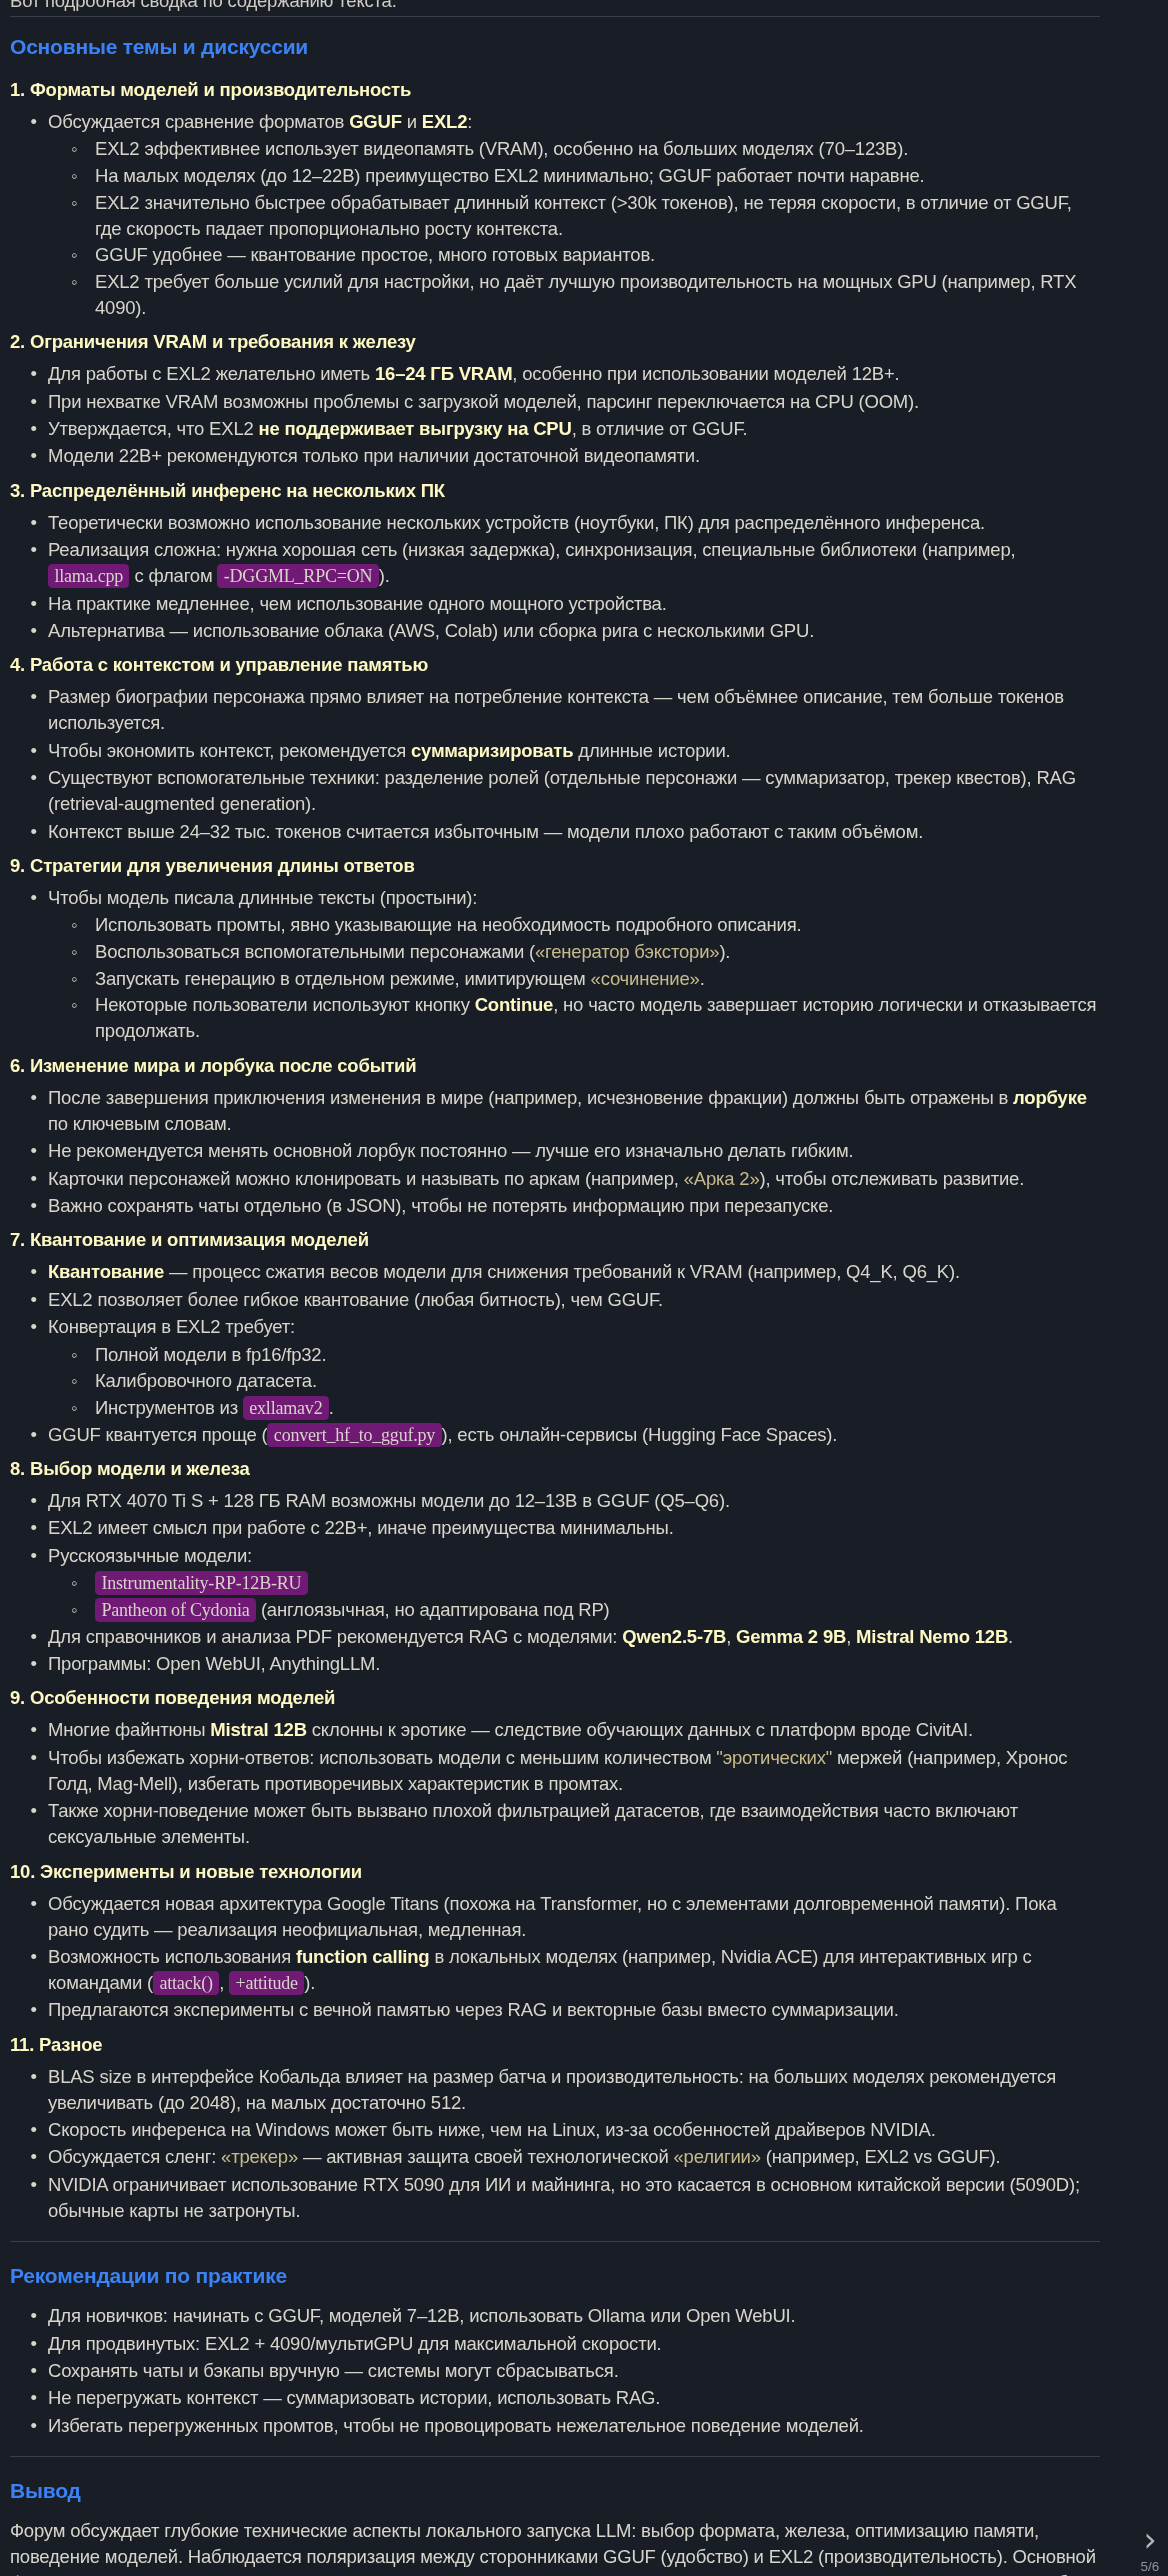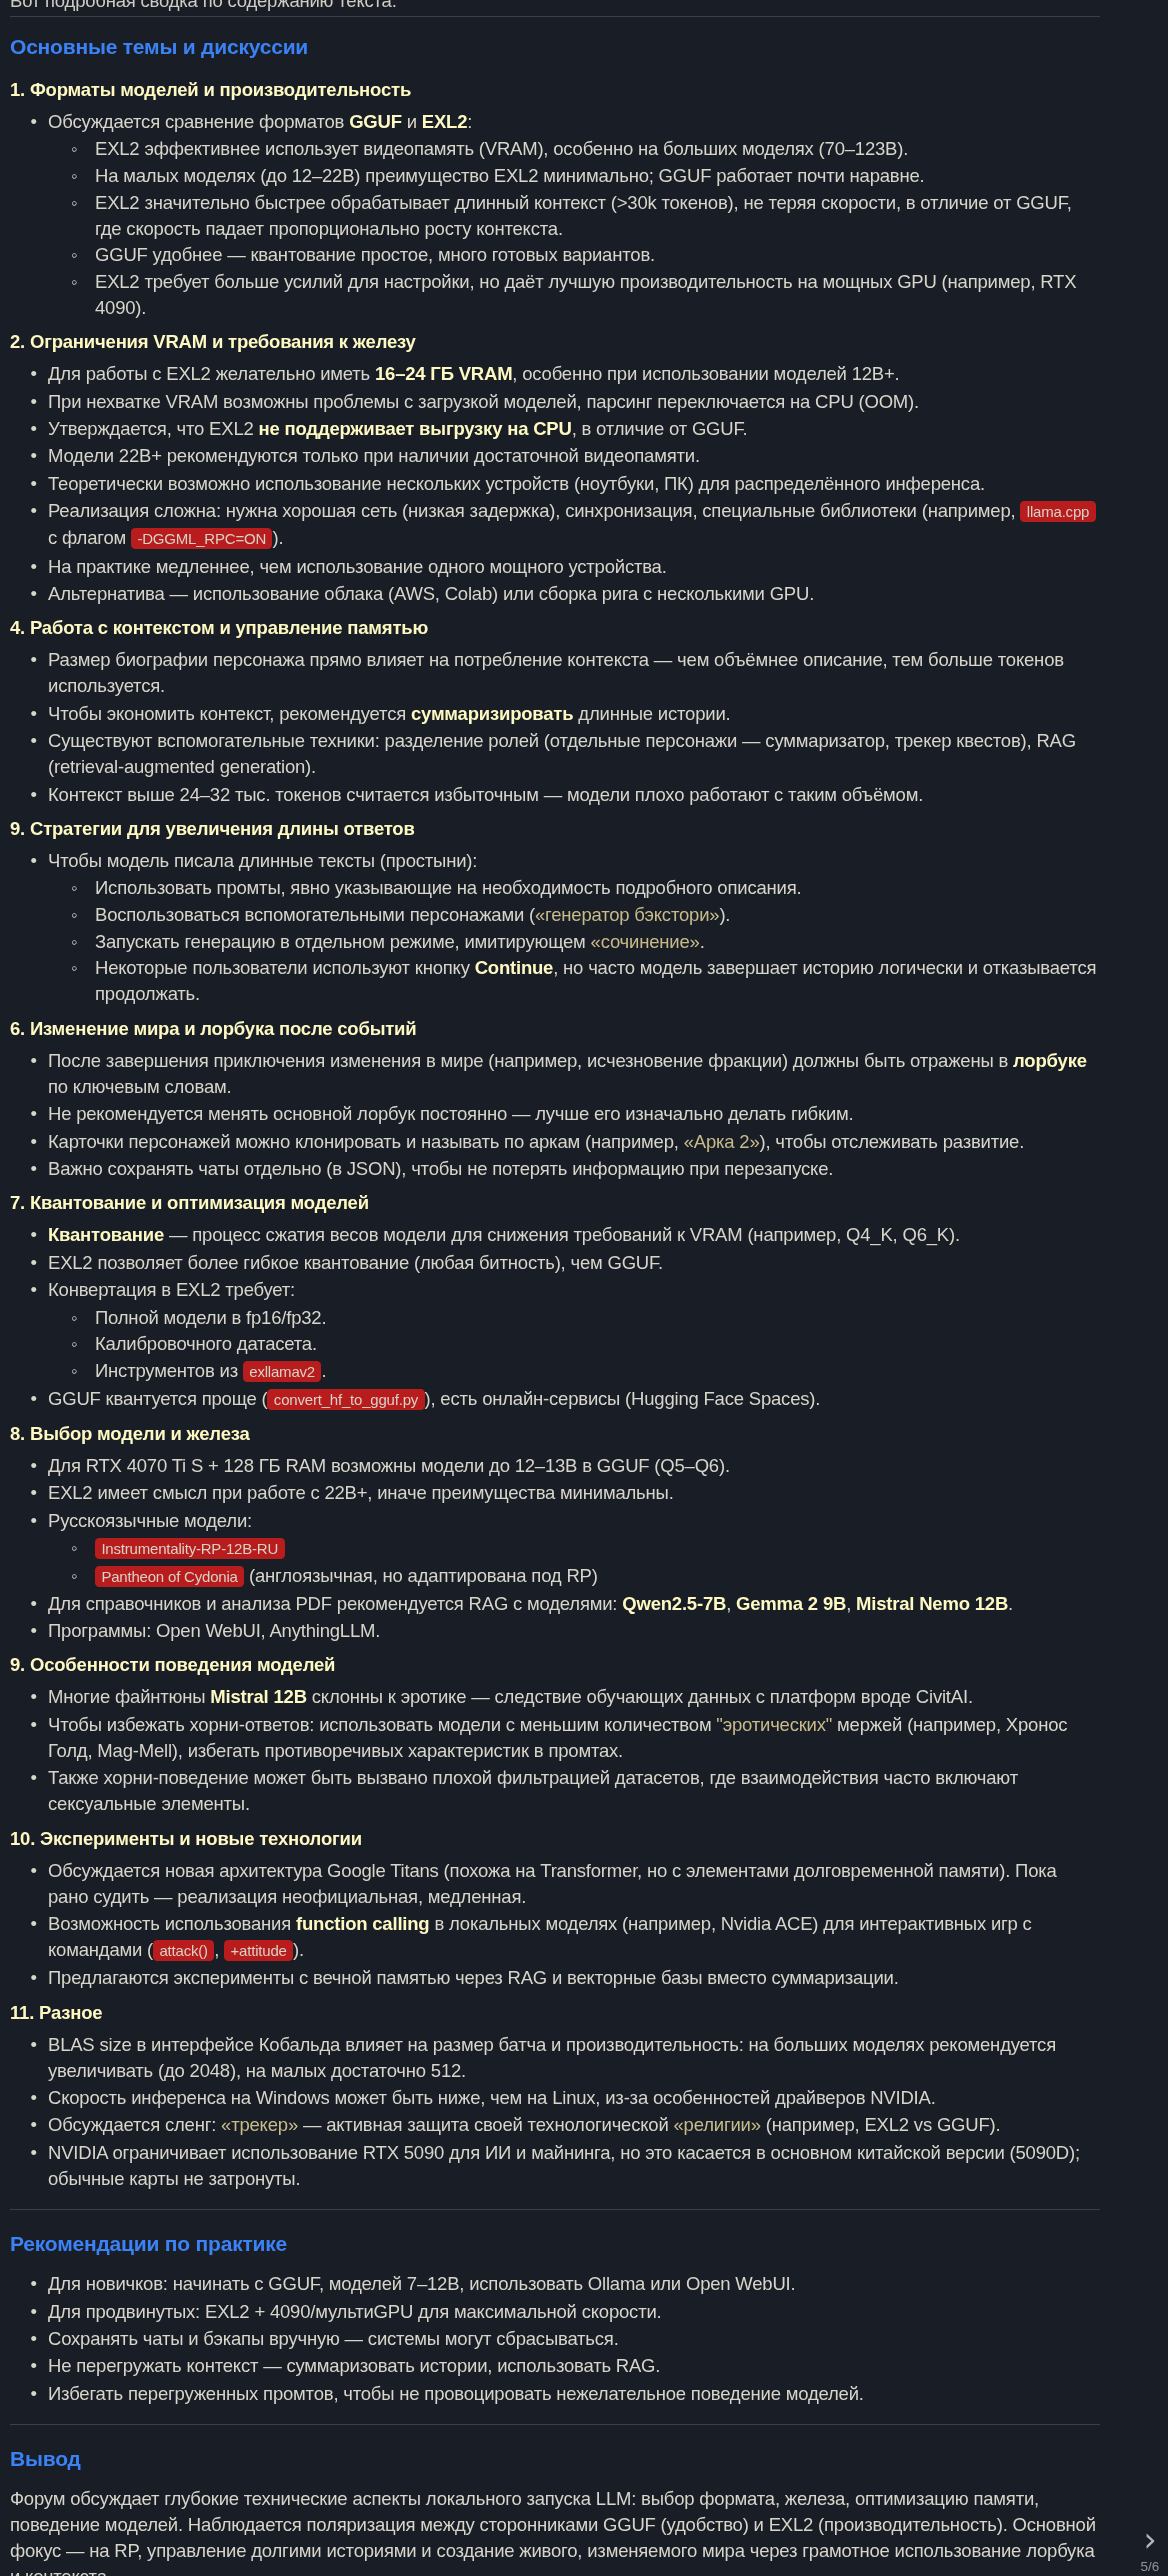--- a/index.html
+++ b/index.html
@@ -18,22 +18,22 @@
   ul{list-style:none;margin:1.4px 0;padding:0;}
   li{position:relative;margin:0 0 1.4px;}
   li.l1{padding-left:38px;}
   li.l1::before{content:"•";position:absolute;left:20.6px;top:0;color:#d8d5cb;}
   li.l2{padding-left:85px;margin-bottom:0.7px;}
   li.l2::before{content:"◦";position:absolute;left:61px;top:0;font-size:18px;color:#cfccc3;}
   p{margin:10.7px 0;}
   b,.b{font-weight:bold;color:#fef9c3;}
   .accent{color:#c8bb8b;}
   code,.code{
-    font-family:Liberation Sans, sans-serif;
-    font-size:15px;background:#b91c1c;color:#d6d3c9;
+    font-family:Liberation Serif, serif;
+    font-size:18px;background:#701a75;color:#d6d3c9;
     padding:2.1px 6.4px;border-radius:4.3px;white-space:nowrap;
   }
   .pager{position:absolute;top:2526px;right:-8.5px;width:53px;text-align:center;}
   .pager .chev{display:block;font-size:33px;line-height:28.5px;color:#b3b5b8;cursor:pointer;font-family:"DejaVu Sans",sans-serif;}
   .pager .num{display:block;font-size:13.5px;line-height:15.7px;color:#8f929a;margin-top:4.3px;letter-spacing:0;}
 </style>
 </head>
 <body>
 
 <div class="intro-cut">Вот подробная сводка по содержанию текста.</div>
@@ -51,20 +51,21 @@
         <li class="l2"><span>GGUF удобнее — квантование простое, много готовых вариантов.</span></li>
         <li class="l2"><span>EXL2 требует больше усилий для настройки, но даёт лучшую производительность на мощных GPU (например, RTX 4090).</span></li>
       </ul>
       <h3>2. Ограничения VRAM и требования к железу</h3>
       <ul>
         <li class="l1"><span>Для работы с EXL2 желательно иметь </span><span class="b">16–24 ГБ VRAM</span><span>, особенно при использовании моделей 12B+.</span></li>
         <li class="l1"><span>При нехватке VRAM возможны проблемы с загрузкой моделей, парсинг переключается на CPU (OOM).</span></li>
         <li class="l1"><span>Утверждается, что EXL2 </span><span class="b">не поддерживает выгрузку на CPU</span><span>, в отличие от GGUF.</span></li>
         <li class="l1"><span>Модели 22B+ рекомендуются только при наличии достаточной видеопамяти.</span></li>
       </ul>
+      <h3>3. Распределённый инференс на нескольких ПК</h3>
       <ul>
         <li class="l1"><span>Теоретически возможно использование нескольких устройств (ноутбуки, ПК) для распределённого инференса.</span></li>
         <li class="l1"><span>Реализация сложна: нужна хорошая сеть (низкая задержка), синхронизация, специальные библиотеки (например, </span><code>llama.cpp</code><span> с флагом </span><code>-DGGML_RPC=ON</code><span>).</span></li>
         <li class="l1"><span>На практике медленнее, чем использование одного мощного устройства.</span></li>
         <li class="l1"><span>Альтернатива — использование облака (AWS, Colab) или сборка рига с несколькими GPU.</span></li>
       </ul>
       <h3>4. Работа с контекстом и управление памятью</h3>
       <ul>
         <li class="l1"><span>Размер биографии персонажа прямо влияет на потребление контекста — чем объёмнее описание, тем больше токенов используется.</span></li>
         <li class="l1"><span>Чтобы экономить контекст, рекомендуется </span><span class="b">суммаризировать</span><span> длинные истории.</span></li>

